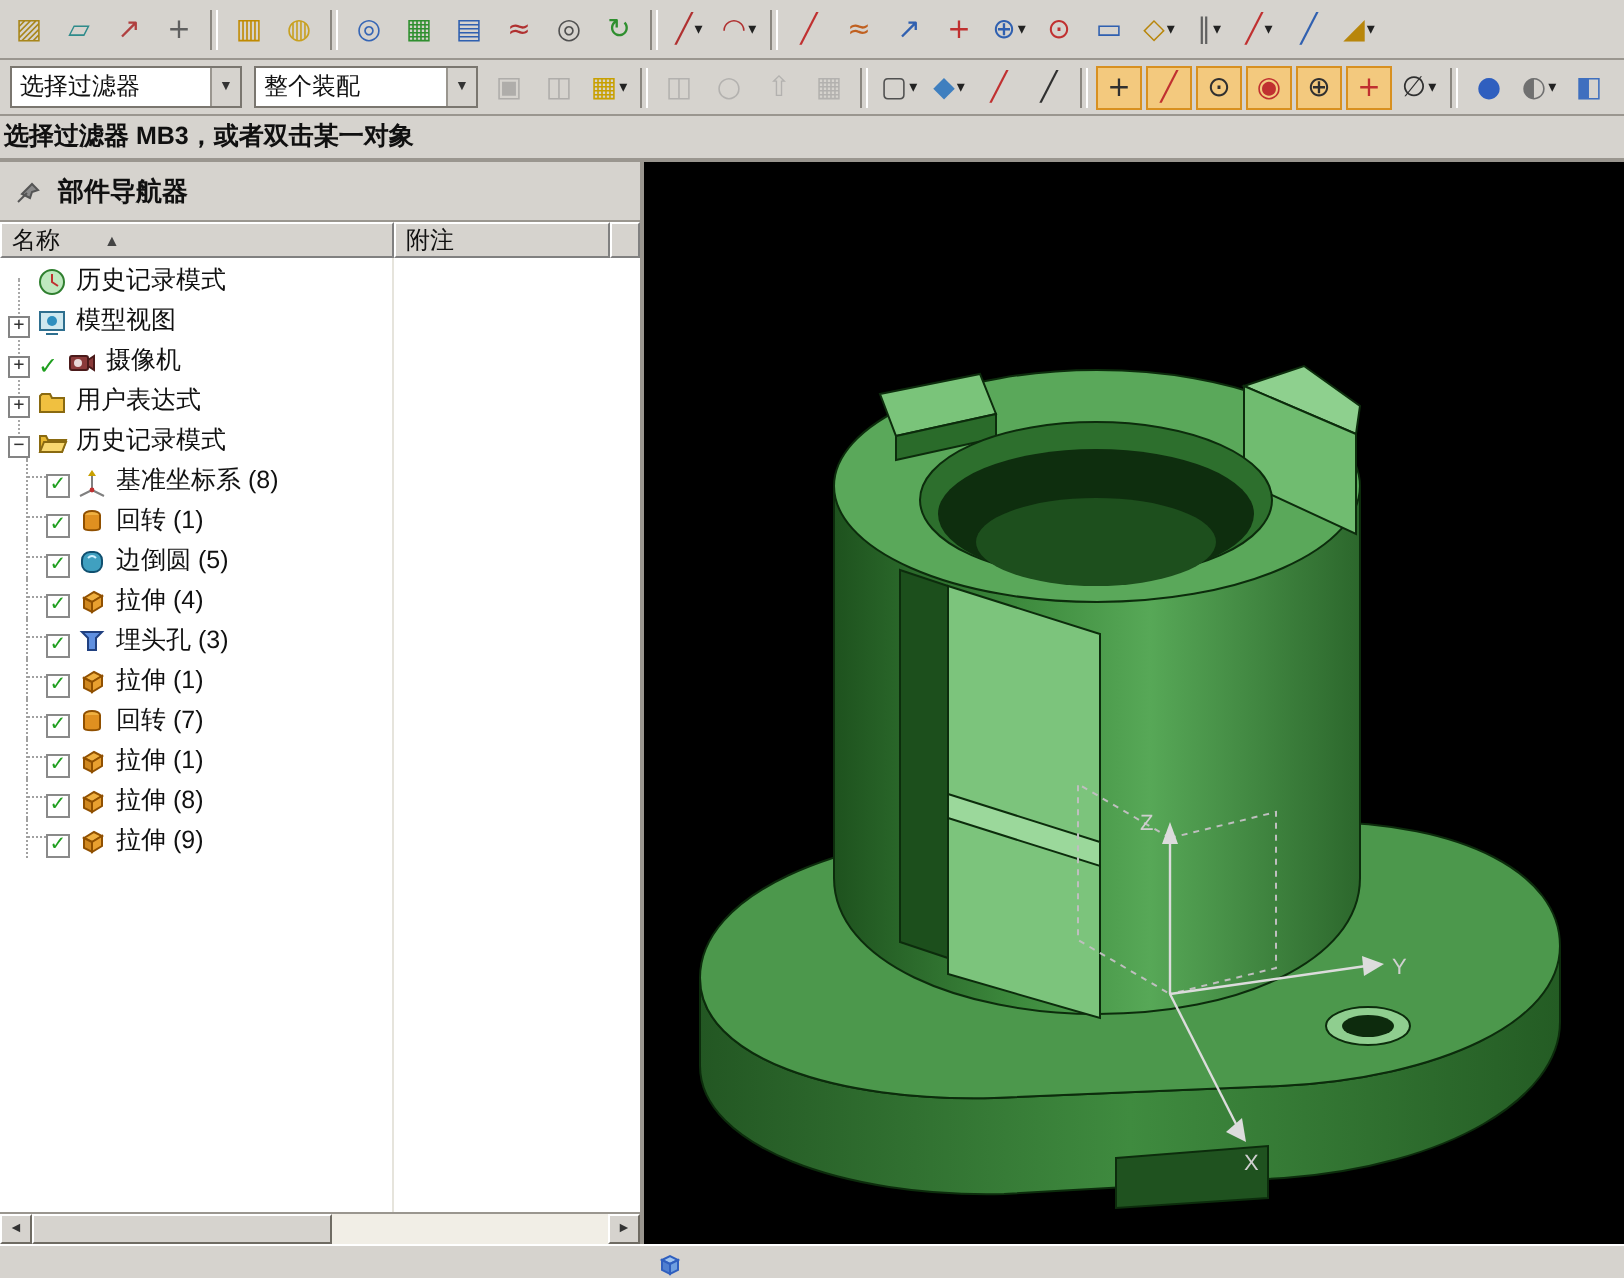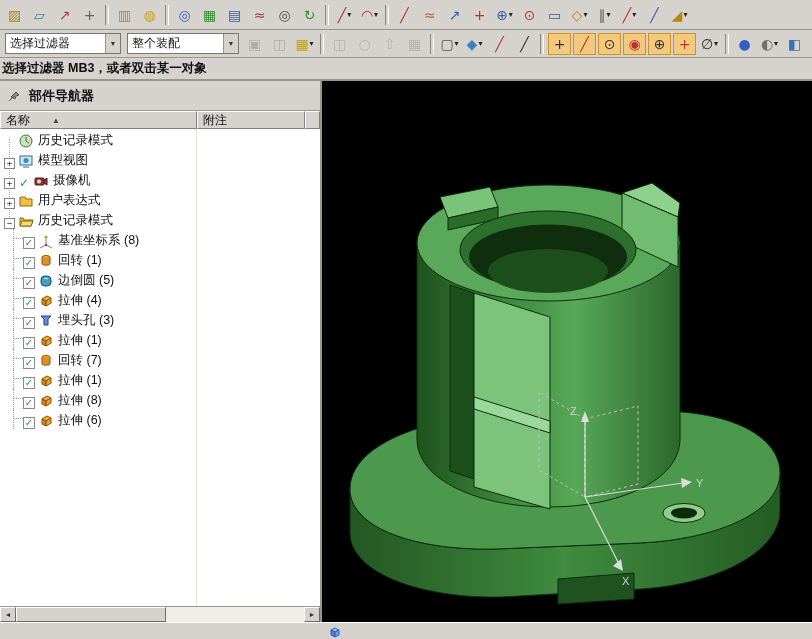--- a/index.html
+++ b/index.html
@@ -423,21 +423,21 @@
         <div class="trow">
           <span class="tick"></span>
           <span class="chk">✓</span>
           <span class="ticon">
             <svg width="16" height="16" viewBox="0 0 16 16" stroke-width="1">
               <path d="M4 6 L9 3 L13 5 L8 8 Z" fill="#f0b040" stroke="#905000"></path>
               <path d="M4 6 L8 8 L8 13 L4 11 Z" fill="#d08820" stroke="#905000"></path>
               <path d="M8 8 L13 5 L13 10 L8 13 Z" fill="#e8a030" stroke="#905000"></path>
             </svg>
           </span>
-          <span class="tlabel">拉伸 (6)</span>
+          <span class="tlabel">拉伸 (9)</span>
         </div>
       </div>
     <div class="hscroll">
       <div class="sbtn">◄</div>
       <div class="sthumb"></div>
       <div class="strack"></div>
       <div class="sbtn">►</div>
     </div>
   </div>
 

